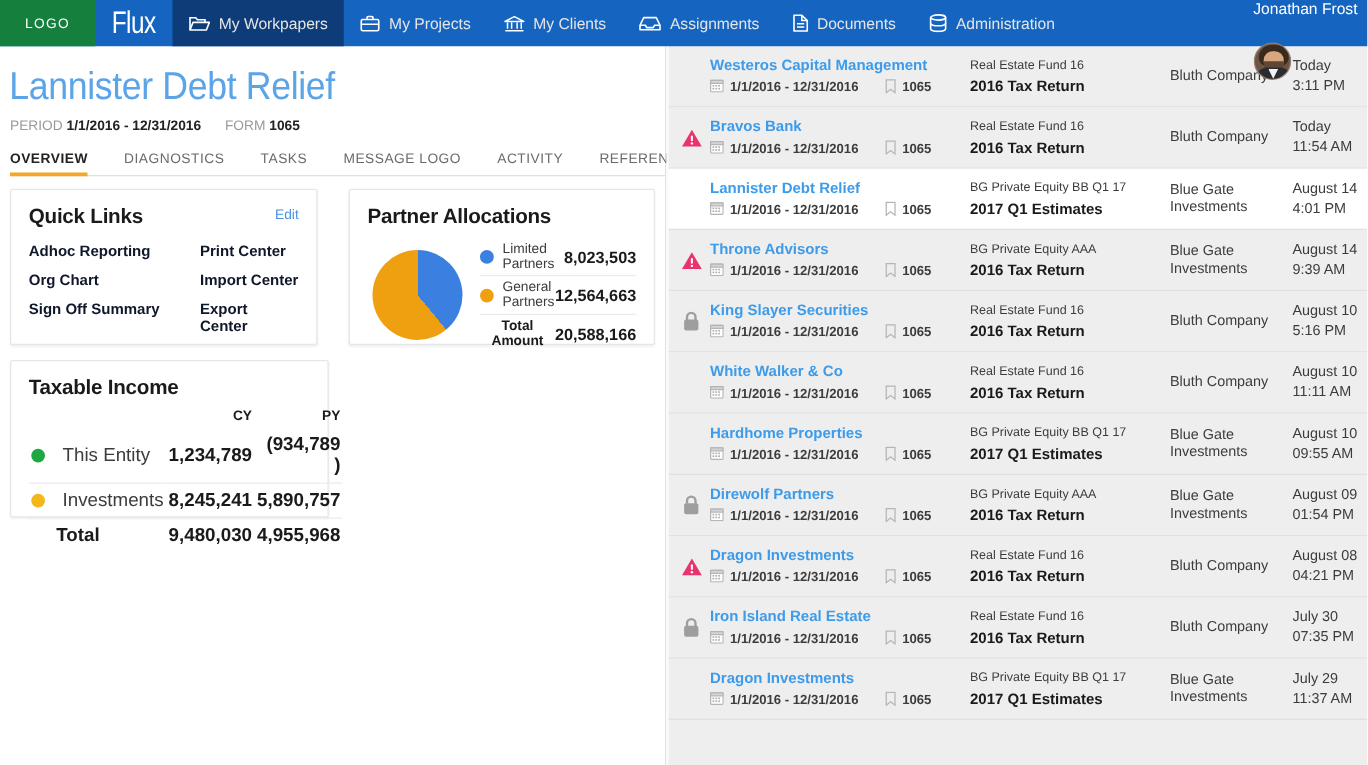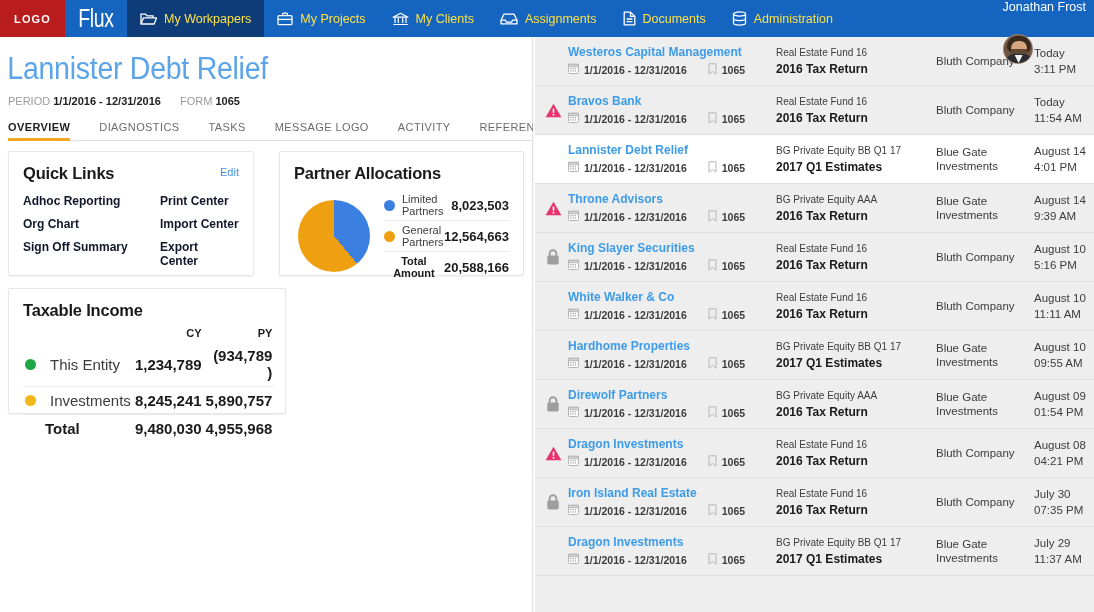--- a/index.html
+++ b/index.html
@@ -11,34 +11,34 @@
     font-size:12px;
     -webkit-font-smoothing:antialiased;
   }
 
   
   .topnav {
     height:37px; background:#1565C0; display:flex; align-items:stretch;
     position:relative; z-index:5;
   }
   .logo-box {
-    width:65px; background:#b91c1c; color:#fff; display:flex;
+    width:76px; background:#15803d; color:#fff; display:flex;
     align-items:center; justify-content:center;
-    font-size:11px; letter-spacing:1.1px; font-weight:700;
+    font-size:11px; letter-spacing:1.1px; font-weight:400;
   }
   .brand {
     width:62px; display:flex; align-items:center; justify-content:center;
     color:#fff; font-size:25px; letter-spacing:-0.5px;
     font-family:"Liberation Sans Narrow","Liberation Sans",sans-serif;
     transform:scaleX(0.78); transform-origin:center; font-weight:300;
   }
   .navitems { display:flex; align-items:stretch; }
   .navitem {
     display:flex; align-items:center; gap:7px; padding:0 13px;
-    color:#fde047; font-size:12.5px; white-space:nowrap; cursor:pointer;
+    color:#e5e5e5; font-size:12.5px; white-space:nowrap; cursor:pointer;
   }
   .navitem.active { background:#0D3C78; }
   .navitem svg { display:block; }
   .spacer { flex:1; }
   .user {
     display:flex; align-items:flex-start; gap:20px; padding-right:8px;
     color:#fff; font-size:12.5px; cursor:pointer;flex-direction:column;
   }
   .avatar {
     width:30px; height:30px; border-radius:50%; overflow:hidden;
@@ -85,21 +85,21 @@
     height:3px; background:#F5A623;
   }
 
   .cards { padding:10px 8px 0 8px; display:flex; gap:25px; }
   .card {
     background:#fff; border:1px solid #e6e6e6; border-radius:2px;
     box-shadow:0 1px 2px rgba(0,0,0,.06);
   }
   .card-ql { width:255px; height:125px; padding:12px 14px; position:relative; }
   .card-pa { width:254px; height:125px; padding:12px 14px; }
-  .card-ti { width:278px; height:126px; padding:12px 14px; margin:12px 8px 0 8px; }
+  .card-ti { width:255px; height:126px; padding:12px 14px; margin:12px 8px 0 8px; }
 
   .card h2 { font-size:16.5px; color:#1a1a1a; font-weight:bold; letter-spacing:-.2px; }
   .edit-link { position:absolute; right:14px; top:14px; font-size:11px; color:#4a90e2; cursor:pointer; }
 
   .ql-grid { margin-top:11px; display:grid; grid-template-columns:137px 1fr; row-gap:9px; }
   .ql-link { font-size:12px; color:#0f172a; font-weight:bold; cursor:pointer; }
 
   
   .pa-body { display:flex; align-items:center; margin-top:7px; }
   .pie { width:72px; height:72px; border-radius:50%; flex:none; margin-left:4px; }

